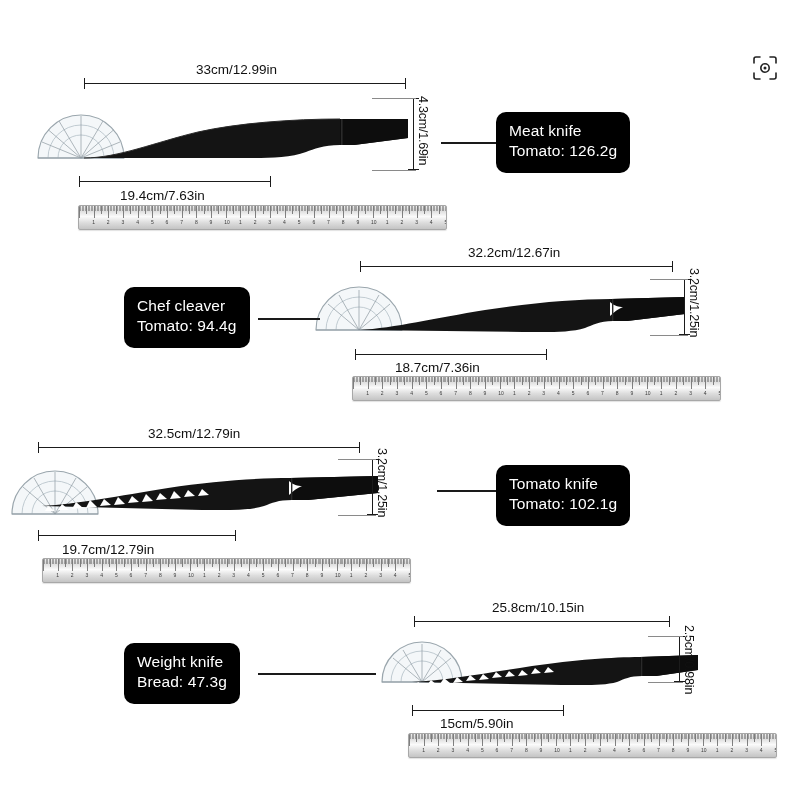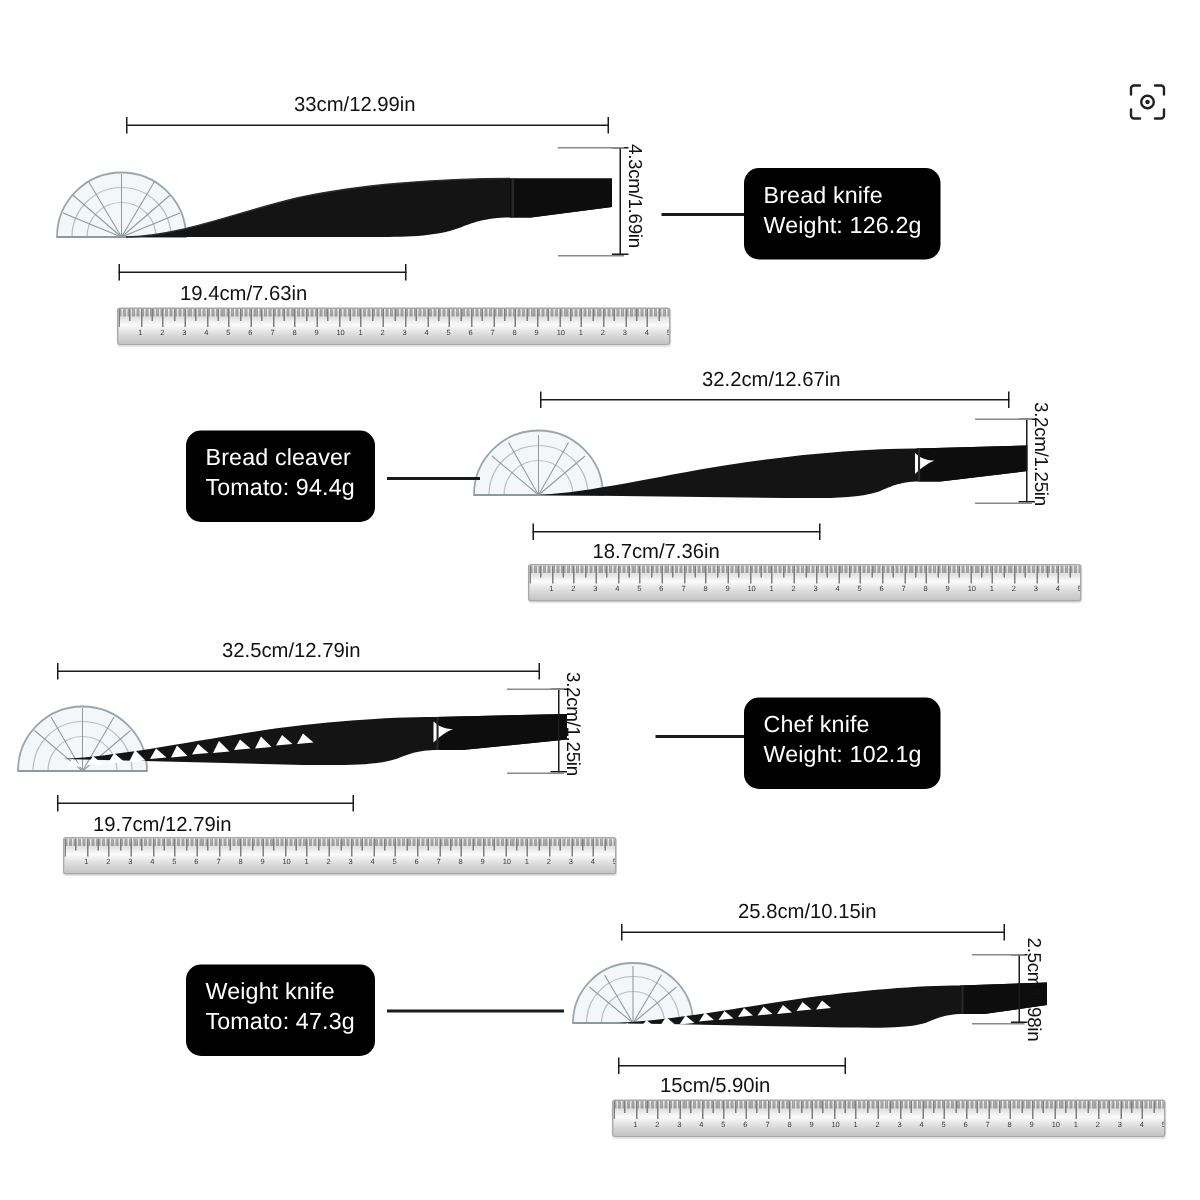--- a/index.html
+++ b/index.html
@@ -473,22 +473,22 @@
         <div class="tick" style="left: 362.6px; height: 4.6px; opacity: 0.55;"></div>
         <div class="tick" style="left: 364.06px; height: 4.6px; opacity: 0.55;"></div>
         <div class="tick" style="left: 365.53px; height: 4.6px; opacity: 0.55;"></div>
         <div class="tick" style="left: 367px; height: 11.96px; opacity: 0.85;"></div>
         <div class="num" style="left: 365.5px; top: 12.96px;">5</div>
       </div>
   </div>
 
   <div class="leader" style="left:441px; top:142px; width:60px;"></div>
   <div class="callout" style="left:496px; top:112px;">
-    <span class="l1">Bread knife</span>
-    <span class="l2">Weight: 126.2g</span>
+    <span class="l1">Meat knife</span>
+    <span class="l2">Tomato: 126.2g</span>
   </div>
 
   <div class="protractor" style="left:312px; top:262px;">
     <svg width="94" height="72" viewBox="0 0 94 72">
       <path d="M4 68 A43 43 0 0 1 90 68 Z" fill="#f2f6f8" fill-opacity="0.85" stroke="#9aa6ad" stroke-width="1.2"></path>
       <path d="M14 68 A33 33 0 0 1 80 68" fill="none" stroke="#b3bfc6" stroke-width="0.8"></path>
       <path d="M24 68 A23 23 0 0 1 70 68" fill="none" stroke="#b3bfc6" stroke-width="0.8"></path>
       <g stroke="#8e9aa1" stroke-width="0.7">
         <line x1="47" y1="68" x2="47" y2="28"></line>
         <line x1="47" y1="68" x2="16" y2="42"></line>
@@ -798,21 +798,21 @@
         <div class="tick" style="left: 362.6px; height: 4.6px; opacity: 0.55;"></div>
         <div class="tick" style="left: 364.06px; height: 4.6px; opacity: 0.55;"></div>
         <div class="tick" style="left: 365.53px; height: 4.6px; opacity: 0.55;"></div>
         <div class="tick" style="left: 367px; height: 11.96px; opacity: 0.85;"></div>
         <div class="num" style="left: 365.5px; top: 12.96px;">5</div>
       </div>
   </div>
 
   <div class="leader" style="left:258px; top:318px; width:62px;"></div>
   <div class="callout" style="left:124px; top:287px;">
-    <span class="l1">Bread cleaver</span>
+    <span class="l1">Chef cleaver</span>
     <span class="l2">Tomato: 94.4g</span>
   </div>
 
   <div class="protractor" style="left:8px; top:440px;">
     <svg width="94" height="78" viewBox="0 0 94 78">
       <path d="M4 74 A43 43 0 0 1 90 74 Z" fill="#f2f6f8" fill-opacity="0.85" stroke="#9aa6ad" stroke-width="1.2"></path>
       <path d="M14 74 A33 33 0 0 1 80 74" fill="none" stroke="#b3bfc6" stroke-width="0.8"></path>
       <path d="M24 74 A23 23 0 0 1 70 74" fill="none" stroke="#b3bfc6" stroke-width="0.8"></path>
       <g stroke="#8e9aa1" stroke-width="0.7">
         <line x1="47" y1="74" x2="47" y2="32"></line>
@@ -1138,22 +1138,22 @@
         <div class="tick" style="left: 362.6px; height: 4.6px; opacity: 0.55;"></div>
         <div class="tick" style="left: 364.06px; height: 4.6px; opacity: 0.55;"></div>
         <div class="tick" style="left: 365.53px; height: 4.6px; opacity: 0.55;"></div>
         <div class="tick" style="left: 367px; height: 11.96px; opacity: 0.85;"></div>
         <div class="num" style="left: 365.5px; top: 12.96px;">5</div>
       </div>
   </div>
 
   <div class="leader" style="left:437px; top:490px; width:62px;"></div>
   <div class="callout" style="left:496px; top:465px;">
-    <span class="l1">Chef knife</span>
-    <span class="l2">Weight: 102.1g</span>
+    <span class="l1">Tomato knife</span>
+    <span class="l2">Tomato: 102.1g</span>
   </div>
 
   <div class="protractor" style="left:378px; top:618px;">
     <svg width="88" height="68" viewBox="0 0 88 68">
       <path d="M4 64 A40 40 0 0 1 84 64 Z" fill="#f2f6f8" fill-opacity="0.85" stroke="#9aa6ad" stroke-width="1.2"></path>
       <path d="M13 64 A31 31 0 0 1 75 64" fill="none" stroke="#b3bfc6" stroke-width="0.8"></path>
       <path d="M23 64 A21 21 0 0 1 65 64" fill="none" stroke="#b3bfc6" stroke-width="0.8"></path>
       <g stroke="#8e9aa1" stroke-width="0.7">
         <line x1="44" y1="64" x2="44" y2="26"></line>
         <line x1="44" y1="64" x2="15" y2="40"></line>
@@ -1476,16 +1476,16 @@
         <div class="tick" style="left: 364.06px; height: 4.6px; opacity: 0.55;"></div>
         <div class="tick" style="left: 365.53px; height: 4.6px; opacity: 0.55;"></div>
         <div class="tick" style="left: 367px; height: 11.96px; opacity: 0.85;"></div>
         <div class="num" style="left: 365.5px; top: 12.96px;">5</div>
       </div>
   </div>
 
   <div class="leader" style="left:258px; top:673px; width:118px;"></div>
   <div class="callout" style="left:124px; top:643px;">
     <span class="l1">Weight knife</span>
-    <span class="l2">Tomato: 47.3g</span>
+    <span class="l2">Bread: 47.3g</span>
   </div>
 
 </div>
 
 </body></html>

